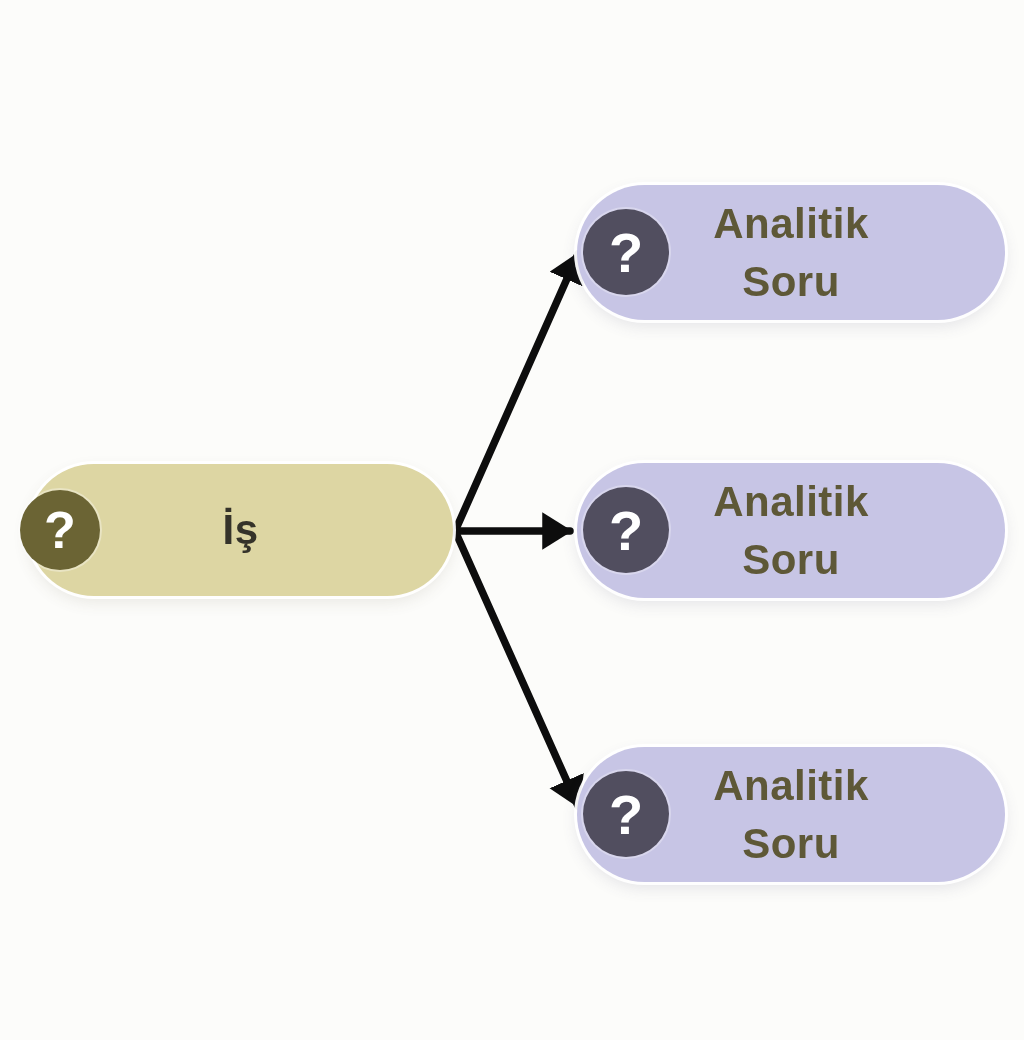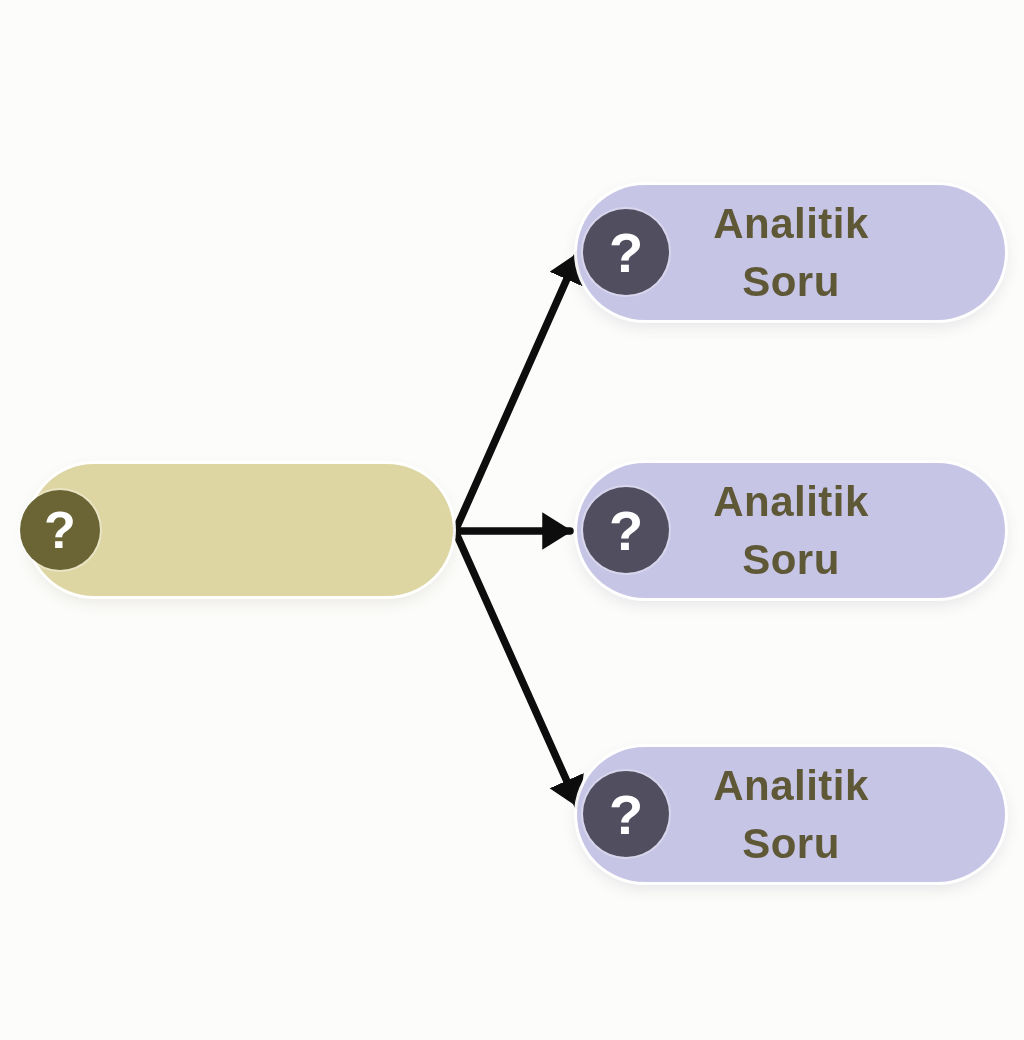--- a/index.html
+++ b/index.html
@@ -124,20 +124,21 @@
       <line x1="456" y1="531" x2="570" y2="531" marker-end="url(#arrowhead)"></line>
       <line x1="456" y1="533" x2="578" y2="806" marker-end="url(#arrowhead)"></line>
     </g>
   </svg>
 
   <div class="node node-root">
     <span class="badge">
       <span>?</span>
     </span>
     <span class="label">
+      <span class="line">İş</span>
     </span>
   </div>
 
   <div class="node node-child node-child-1">
     <span class="badge">
       <span>?</span>
     </span>
     <span class="label">
       <span class="line">Analitik</span>
       <span class="line">Soru</span>

